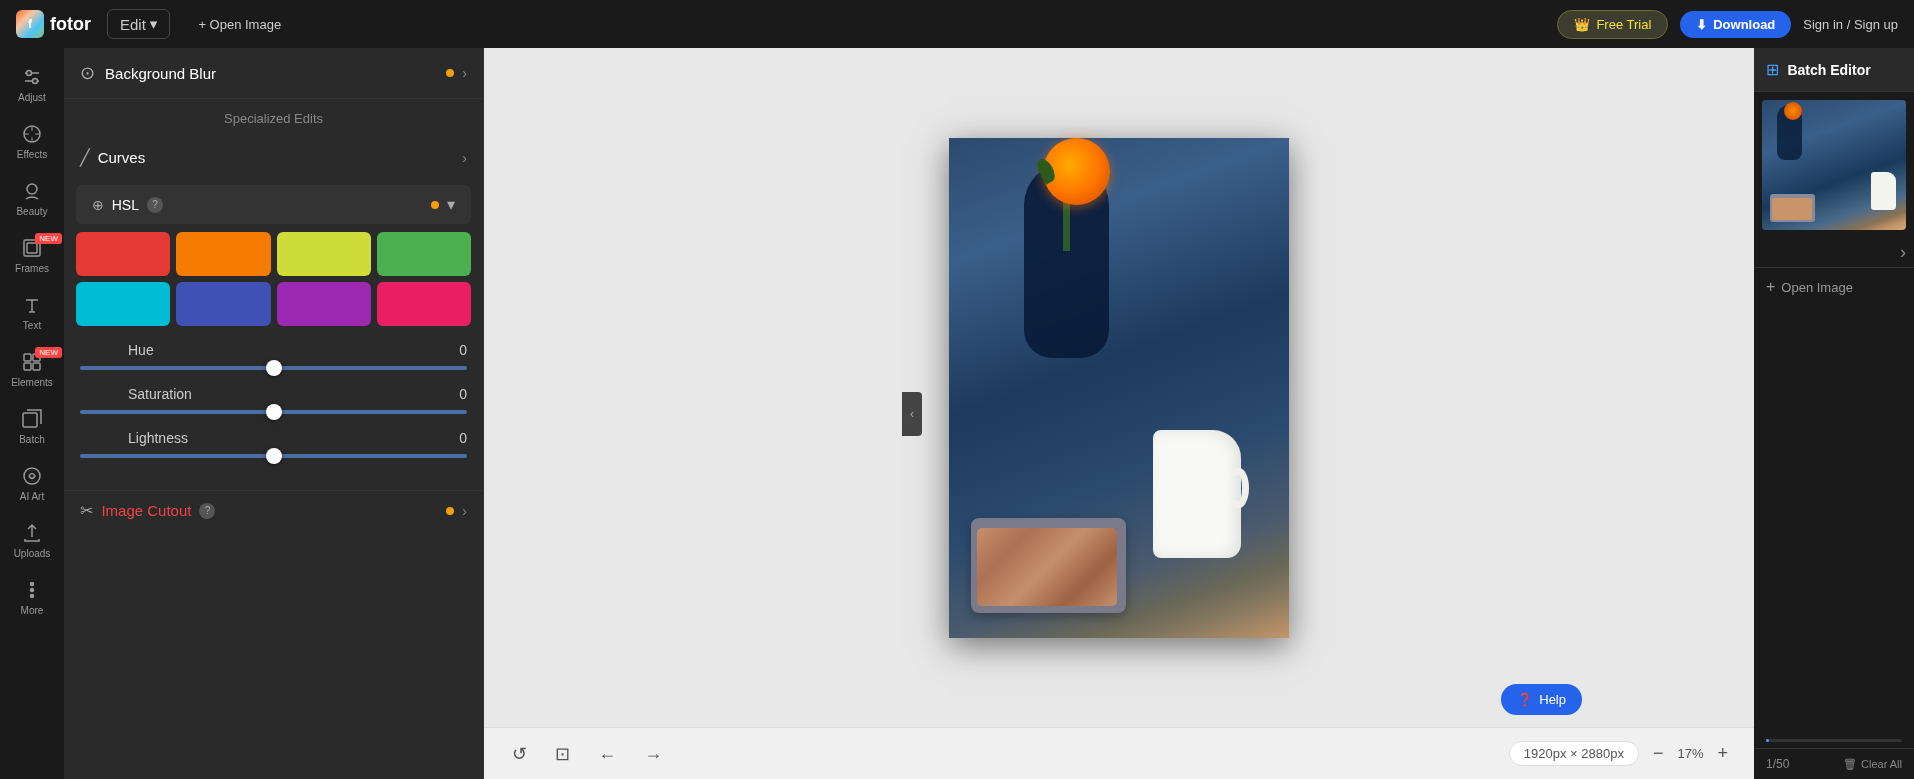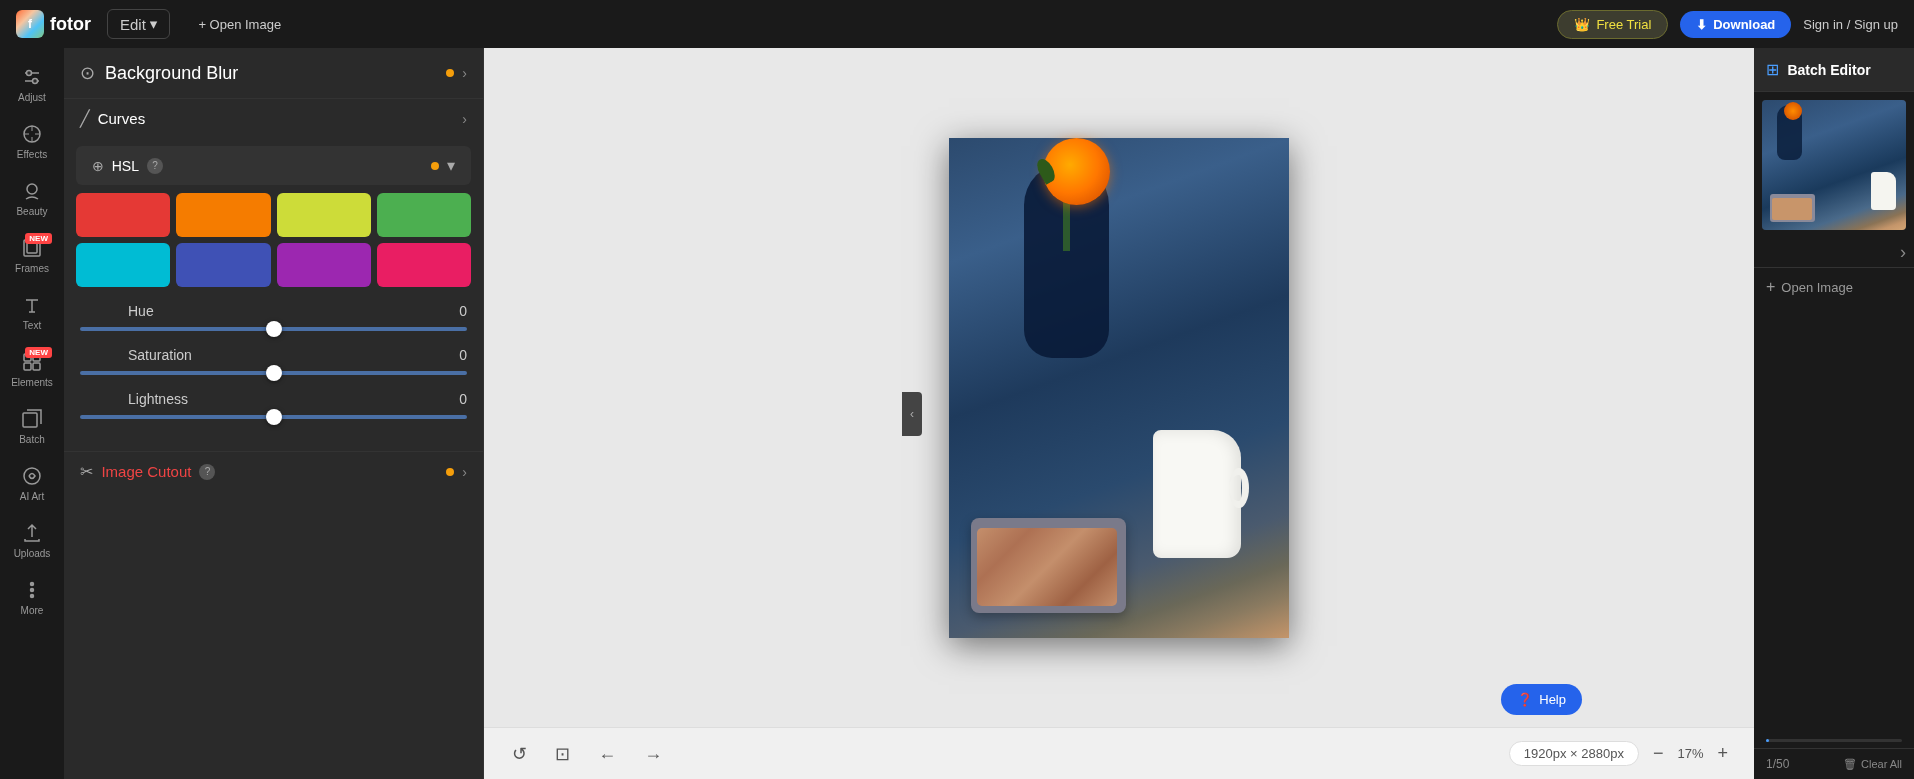--- a/index.html
+++ b/index.html
@@ -17,29 +17,29 @@
     .download-btn { background: #2563eb; border: none; color: #fff; padding: 6px 16px; border-radius: 20px; cursor: pointer; font-size: 13px; display: flex; align-items: center; gap: 6px; font-weight: 600; }
     .signin-btn { background: transparent; border: none; color: #ccc; cursor: pointer; font-size: 13px; }
 
     
     .main { display: flex; flex: 1; overflow: hidden; }
 
     
     .icon-nav { width: 64px; background: #1a1a1a; display: flex; flex-direction: column; align-items: center; padding: 8px 0; gap: 0; flex-shrink: 0; overflow-y: auto; }
     .nav-item { width: 100%; display: flex; flex-direction: column; align-items: center; padding: 10px 2px; cursor: pointer; color: #999; font-size: 10px; gap: 4px; position: relative; }
     .nav-item .icon-svg { width: 22px; height: 22px; display: flex; align-items: center; justify-content: center; }
-    .nav-badge { position: absolute; top: 6px; right: 12px; background: #ff4444; color: #fff; font-size: 8px; padding: 1px 4px; border-radius: 3px; font-weight: 700; }
+    .nav-badge { position: absolute; top: 6px; right: 2px; background: #ff4444; color: #fff; font-size: 8px; padding: 1px 4px; border-radius: 3px; font-weight: 400; }
 
     
     .tool-panel { width: 420px; background: #2a2a2a; border-right: 1px solid #333; overflow-y: auto; flex-shrink: 0; }
 
     
     .panel-header { display: flex; align-items: center; justify-content: space-between; padding: 14px 16px; background: #2a2a2a; border-bottom: 1px solid #333; }
     .panel-header-left { display: flex; align-items: center; gap: 10px; }
-    .panel-title { font-size: 18px; font-weight: 500; color: #fff; }
+    .panel-title { font-size: 15px; font-weight: 500; color: #fff; }
     .panel-dot { width: 8px; height: 8px; border-radius: 50%; background: #f59e0b; }
     .panel-arrow { color: #888; font-size: 14px; cursor: pointer; }
 
     
     .section-label { text-align: center; padding: 12px; color: #888; font-size: 13px; }
 
     
     .curves-row { display: flex; align-items: center; justify-content: space-between; padding: 10px 16px; cursor: pointer; }
     .curves-left { display: flex; align-items: center; gap: 8px; }
     .curves-icon { color: #aaa; font-size: 16px; }
@@ -269,20 +269,21 @@
       <div class="panel-header-left">
         <span style="color:#aaa; font-size:18px;">⊙</span>
         <span class="panel-title">Background Blur</span>
       </div>
       <div style="display:flex;align-items:center;gap:8px;">
         <span class="panel-dot"></span>
         <span class="panel-arrow">›</span>
       </div>
     </div>
 
+    <div class="section-label">Specialized Edits</div>
 
     <div class="curves-row">
       <div class="curves-left">
         <span class="curves-icon">╱</span>
         <span class="curves-label">Curves</span>
       </div>
       <span class="panel-arrow">›</span>
     </div>
 
     <div class="hsl-row">

